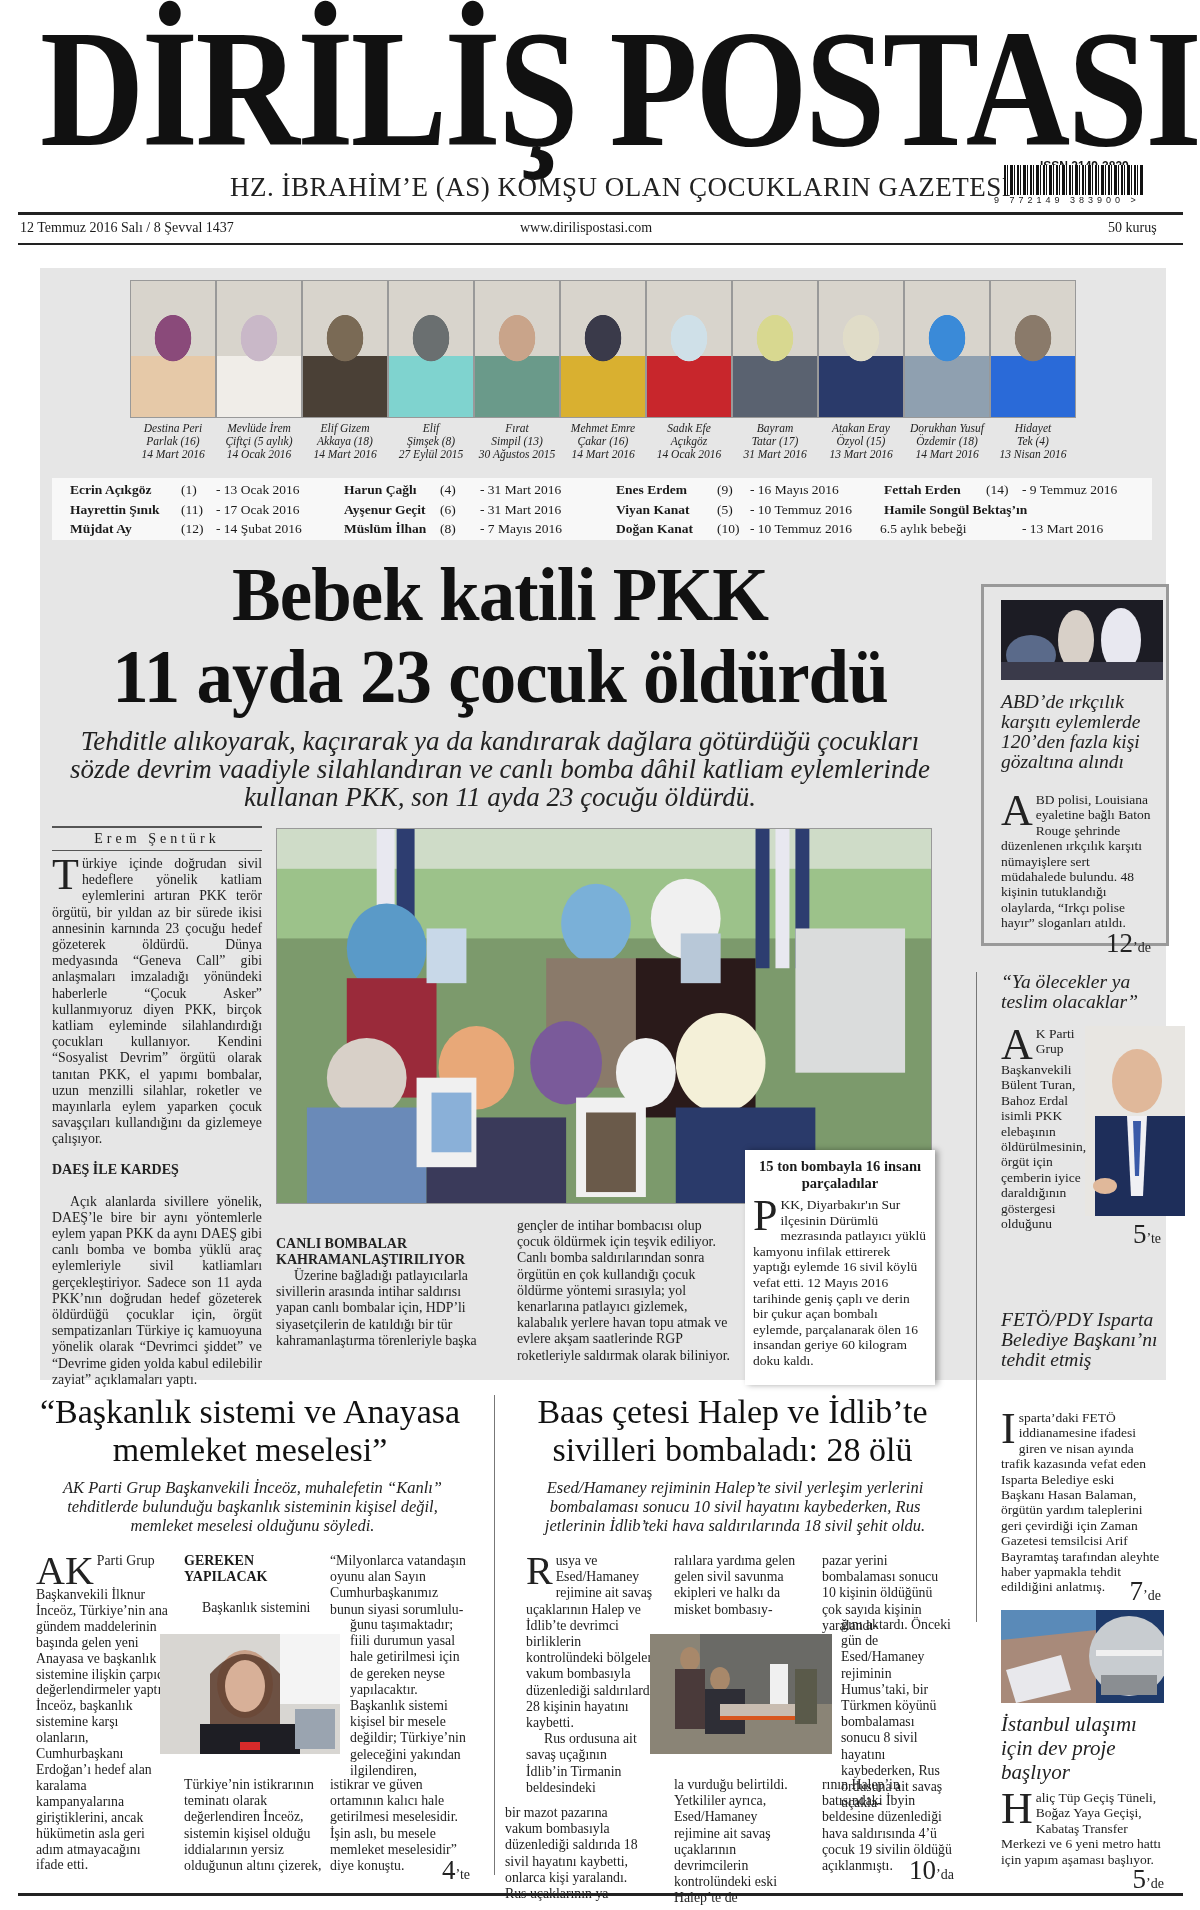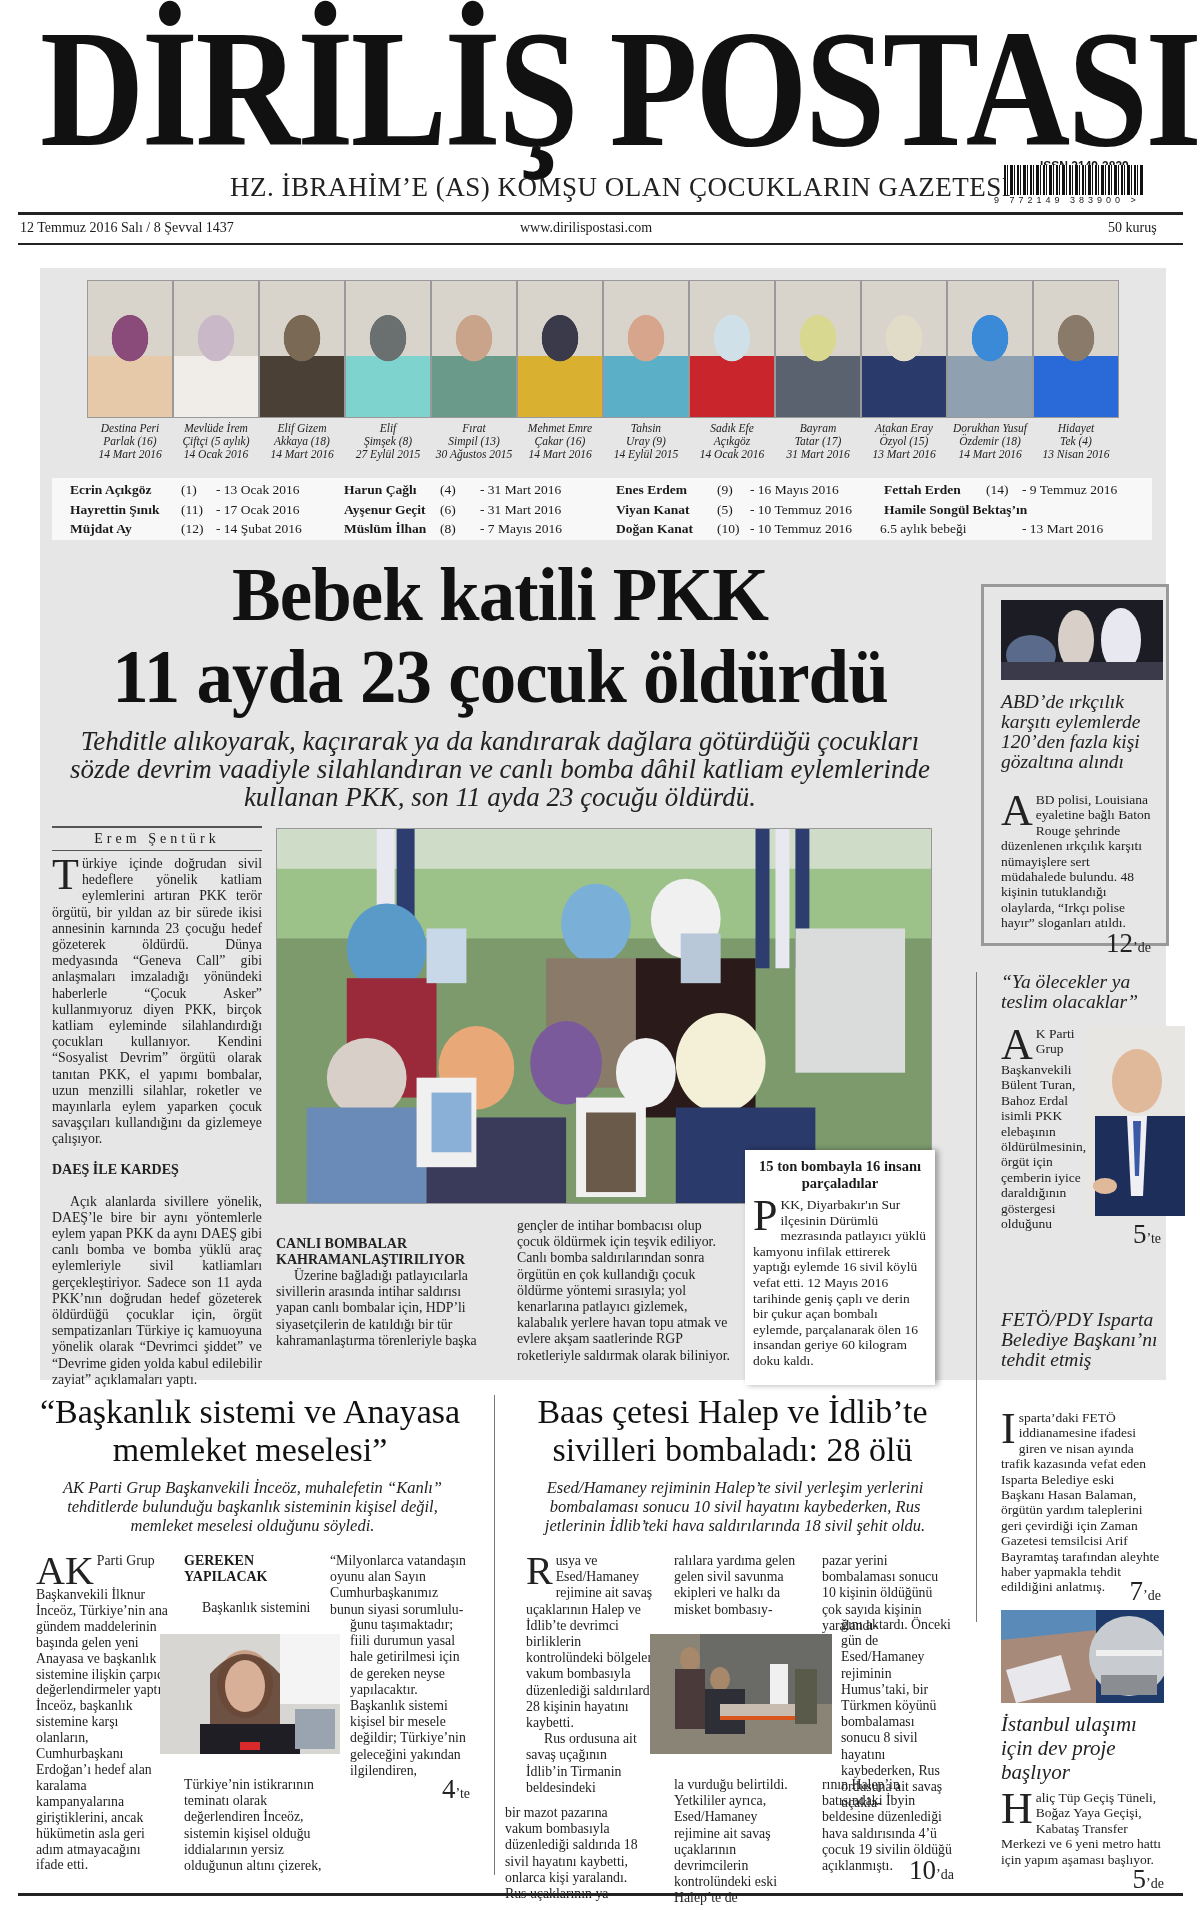--- a/index.html
+++ b/index.html
@@ -117,28 +117,20 @@
         <div>Simpil (13)</div>
         <div>30 Ağustos 2015</div>
       </div>
     </div>
     <div class="kid">
       <div class="kid-photo" style="background: radial-gradient(ellipse 30px 38px at 50% 42%, #3a3a4a 0 60%, transparent 62%), linear-gradient(180deg, #d8d4cc 0 55%, #d9b030 55%);"></div>
       <div class="kid-cap">
         <div>Mehmet Emre</div>
         <div>Çakar (16)</div>
         <div>14 Mart 2016</div>
-      </div>
-    </div>
-    <div class="kid">
-      <div class="kid-photo" style="background: radial-gradient(ellipse 30px 38px at 50% 42%, #d6a58c 0 60%, transparent 62%), linear-gradient(180deg, #d8d4cc 0 55%, #5bb0c8 55%);"></div>
-      <div class="kid-cap">
-        <div>Tahsin</div>
-        <div>Uray (9)</div>
-        <div>14 Eylül 2015</div>
       </div>
     </div>
     <div class="kid">
       <div class="kid-photo" style="background: radial-gradient(ellipse 30px 38px at 50% 42%, #cfe0e8 0 60%, transparent 62%), linear-gradient(180deg, #d8d4cc 0 55%, #c8262c 55%);"></div>
       <div class="kid-cap">
         <div>Sadık Efe</div>
         <div>Açıkgöz</div>
         <div>14 Ocak 2016</div>
       </div>
     </div>
@@ -378,20 +370,21 @@
     <ellipse cx="85" cy="52" rx="20" ry="26" fill="#d8b098"></ellipse>
     <rect x="40" y="90" width="100" height="30" fill="#1e1e24"></rect>
     <rect x="80" y="108" width="20" height="8" fill="#d82a2a"></rect>
     <rect x="135" y="75" width="40" height="40" fill="#9aa4b0"></rect>
   </svg>
 </div>
 <div class="abs col" style="left:184px; top:1777px; width:145px;">Türkiye’nin istikrarının teminatı olarak değerlendiren İnceöz, sistemin kişisel olduğu iddialarının yersiz olduğunun altını çizerek,</div>
 <div class="abs col" style="left:330px; top:1553px; width:140px;">“Milyonlarca vatandaşın oyunu alan Sayın Cumhurbaşkanımız bunun siyasi sorumlulu-</div>
 <div class="abs col" style="left:350px; top:1617px; width:120px;">ğunu taşımaktadır; fiili durumun yasal hale getirilmesi için de gereken neyse yapılacaktır. Başkanlık sistemi kişisel bir mesele değildir; Türkiye’nin geleceğini yakından ilgilendiren,</div>
 <div class="abs col" style="left:330px; top:1777px; width:140px;">
+  <span>istikrar ve güven ortamının kalıcı hale getirilmesi meselesidir. İşin aslı, bu mesele memleket meselesidir” diye konuştu.</span>
   <span class="pageref"><span>4</span><small>’te</small></span>
 </div>
 <div class="abs vrule" style="left:494px; top:1395px; height:480px;"></div>
 
 <div class="abs story-h" style="left:505px; top:1393px; width:455px;">Baas çetesi Halep ve İdlib’te sivilleri bombaladı: 28 ölü</div>
 <div class="abs story-deck" style="left:520px; top:1478px; width:430px;">Esed/Hamaney rejiminin Halep’te sivil yerleşim yerlerini bombalaması sonucu 10 sivil hayatını kaybederken, Rus jetlerinin İdlib’teki hava saldırılarında 18 sivil şehit oldu.</div>
 <div class="abs col" style="left:526px; top:1553px; width:133px;">
   <span class="dropcap" style="font-size:40px; line-height:32px;">R</span><span>usya ve Esed/Hamaney rejimine ait savaş uçaklarının Halep ve İdlib’te devrimci birliklerin kontrolündeki bölgelere vakum bombasıyla düzenlediği saldırılarda 28 kişinin hayatını kaybetti.</span>
   <p class="indent" style="width:112px;">Rus ordusuna ait savaş uçağının İdlib’in Tirmanin beldesindeki</p>
 </div>

